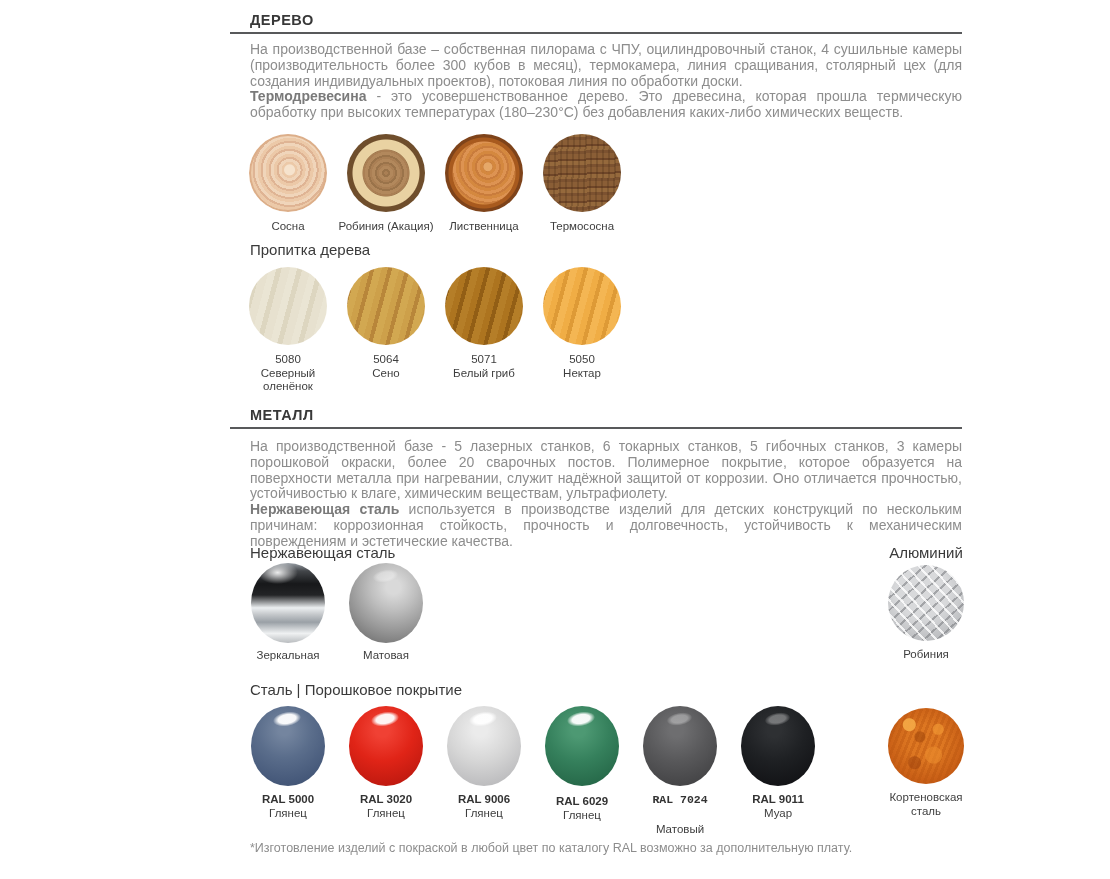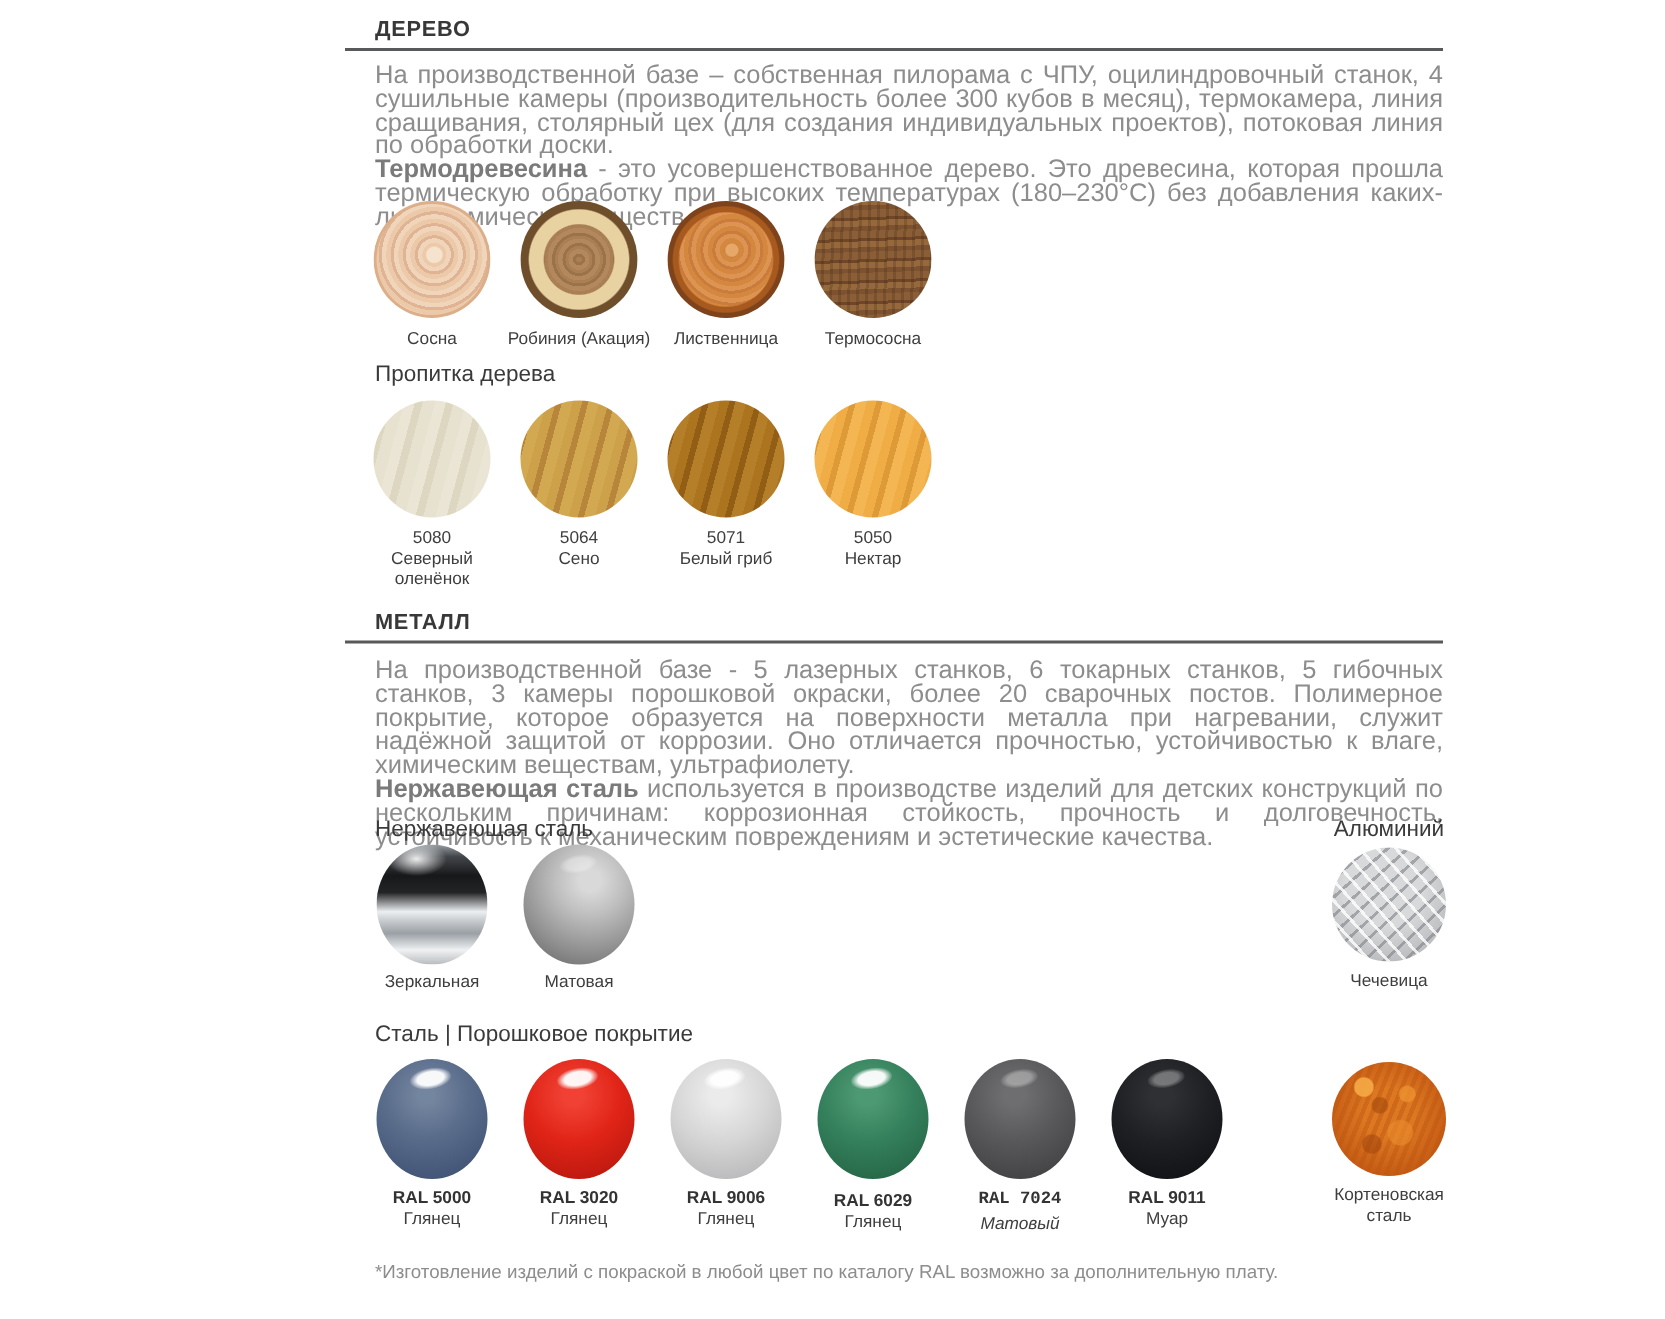--- a/index.html
+++ b/index.html
@@ -3,21 +3,21 @@
 <meta charset="utf-8">
 <style>
   html,body{margin:0;padding:0;background:#ffffff;}
   .page{
     position:relative; width:1110px; height:879px; background:#ffffff;
     font-family:"Liberation Sans", sans-serif; overflow:hidden;
   }
   .sec-title{position:absolute; left:250px; font-size:14.5px; font-weight:700;
     color:#383838; letter-spacing:.5px;}
   .rule{position:absolute; left:230px; width:732px; height:2px; background:#58595b;}
-  .para{position:absolute; left:250px; width:712px; font-size:17px; line-height:15.8px;
+  .para{position:absolute; left:250px; width:712px; font-size:14px; line-height:15.8px;
     color:#8d8d8d; text-align:justify;}
   .para p{margin:0;}
   .para b{font-weight:700; color:#7a7a7a;}
   .subhead{position:absolute; font-size:15px; color:#3a3a3a;}
   .item{position:absolute; width:98px; text-align:center;}
   .sw{border-radius:50%; margin:0 auto; position:relative;}
   .c78{width:78px; height:78px;}
   .sph{width:74px; height:80px; border-radius:50%; margin:0 auto; position:relative;}
   .c76{width:76px; height:76px; margin-top:2px;}
   .cap{margin-top:8px; font-size:11.5px; line-height:13.5px; color:#3e3e3e;}
@@ -149,21 +149,21 @@
   <div class="item" style="left:239px; top:563px;">
     <div class="sph tx-mirror"></div>
     <div class="cap" style="margin-top:6px;">Зеркальная</div>
   </div>
   <div class="item" style="left:337px; top:563px;">
     <div class="sph tx-matte softlight"></div>
     <div class="cap" style="margin-top:6px;">Матовая</div>
   </div>
   <div class="item" style="left:877px; top:563px;">
     <div class="sw c76 tx-checker"></div>
-    <div class="cap" style="margin-top:7px;">Чечевица</div>
+    <div class="cap" style="margin-top:7px;">Робиния</div>
   </div>
 
   <div class="subhead" style="left:250px; top:681px;text-align:center;">Сталь | Порошковое покрытие</div>
 
   <div class="item" style="left:239px; top:706px;">
     <div class="sph tx-ral5000 gloss"></div>
     <div class="cap cap-code" style="margin-top:7px;">RAL 5000</div>
     <div class="cap" style="margin-top:0;">Глянец</div>
   </div>
   <div class="item" style="left:337px; top:706px;">
@@ -177,21 +177,21 @@
     <div class="cap" style="margin-top:0;">Глянец</div>
   </div>
   <div class="item" style="left:533px; top:706px;">
     <div class="sph tx-ral6029 gloss"></div>
     <div class="cap cap-code" style="margin-top:9px;">RAL 6029</div>
     <div class="cap" style="margin-top:0;">Глянец</div>
   </div>
   <div class="item" style="left:631px; top:706px;">
     <div class="sph tx-ral7024 softlight"></div>
     <div class="cap cap-code" style="margin-top:7px;font-family:Liberation Mono, monospace;">RAL 7024</div>
-    <div class="cap" style="margin-top:3px;font-style:italic;">Матовый</div>
+    <div class="cap" style="margin-top:16px;">Матовый</div>
   </div>
   <div class="item" style="left:729px; top:706px;">
     <div class="sph tx-ral9011 softlight"></div>
     <div class="cap cap-code" style="margin-top:7px;">RAL 9011</div>
     <div class="cap" style="margin-top:0;">Муар</div>
   </div>
   <div class="item" style="left:877px; top:706px;">
     <div class="sw c76 tx-corten"></div>
     <div class="cap" style="margin-top:7px;">Кортеновская сталь</div>
   </div>

